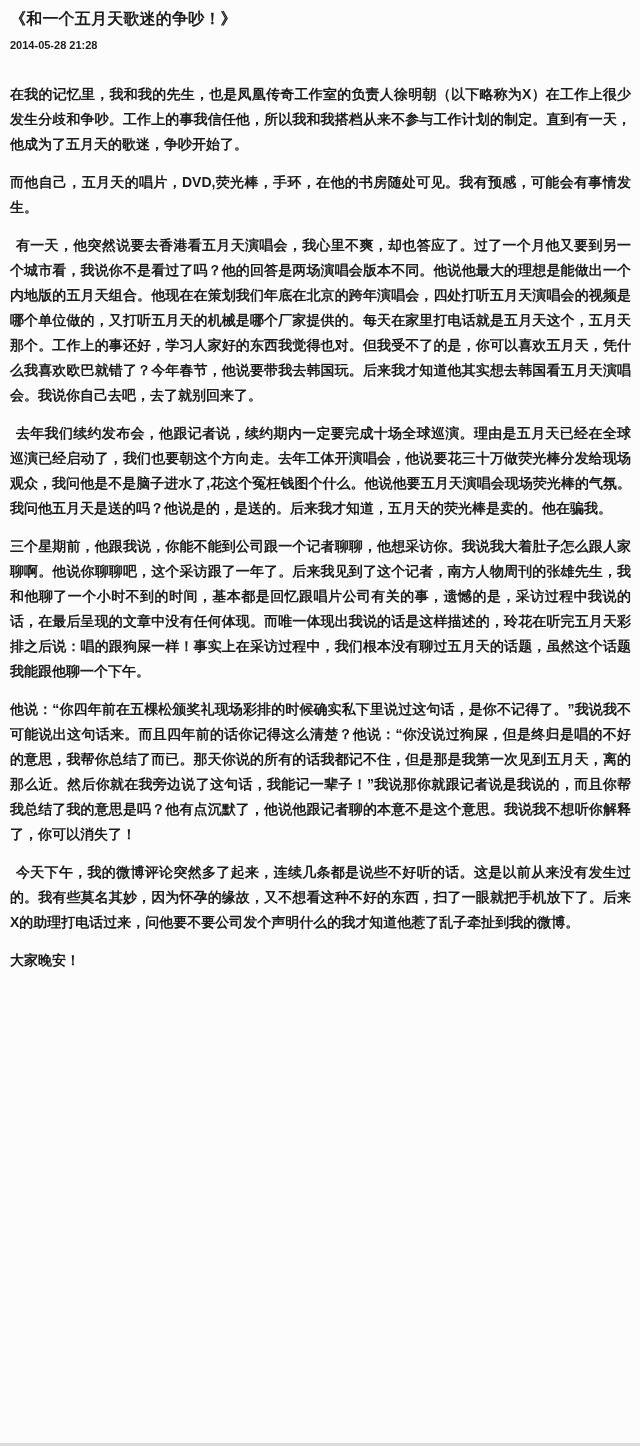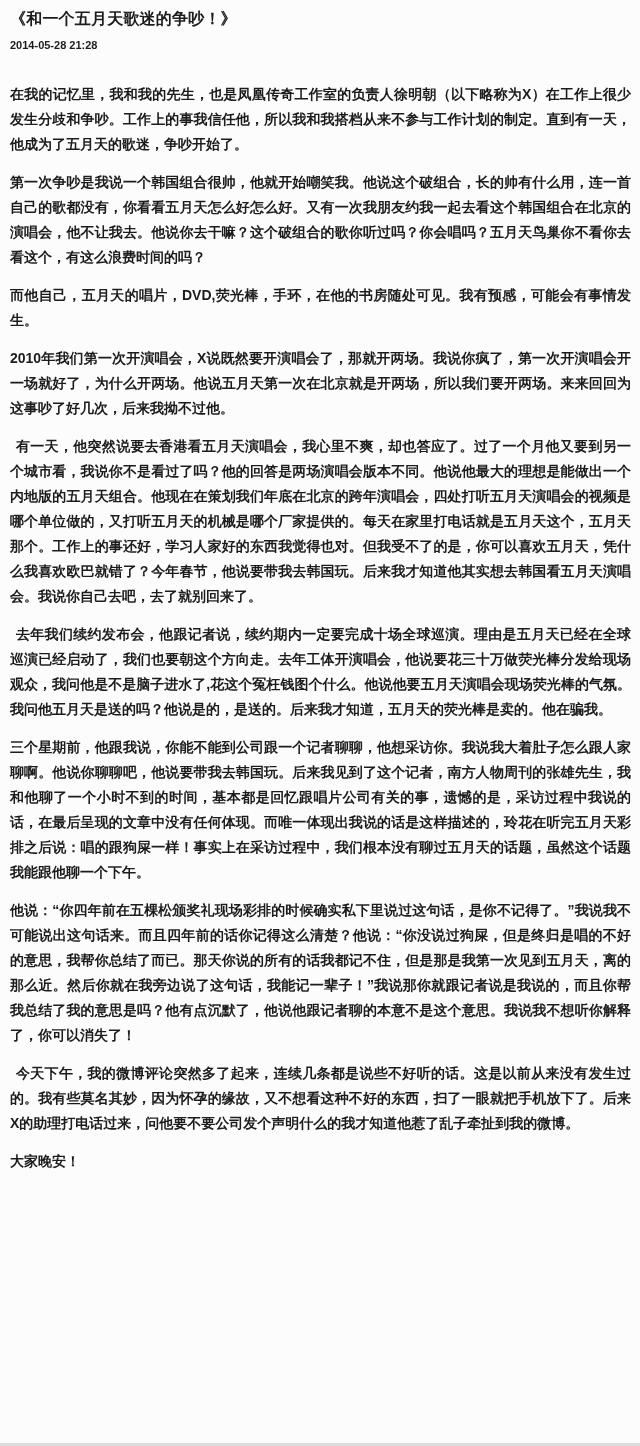--- a/index.html
+++ b/index.html
@@ -55,24 +55,22 @@
   }
 </style>
 </head>
 <body>
 
 <div class="page">
   <div class="title">《和一个五月天歌迷的争吵！》</div>
   <div class="date">2014-05-28 21:28</div>
 
   <p class="para">在我的记忆里，我和我的先生，也是凤凰传奇工作室的负责人徐明朝（以下略称为X）在工作上很少发生分歧和争吵。工作上的事我信任他，所以我和我搭档从来不参与工作计划的制定。直到有一天，他成为了五月天的歌迷，争吵开始了。</p>
-  <p class="para">第一次争吵是我说一个韩国组合很帅，他就开始嘲笑我。他说这个破组合，长的帅有什么用，连一首自己的歌都没有，你看看五月天怎么好怎么好。又有一次我朋友约我一起去看这个韩国组合在北京的演唱会，他不让我去。他说你去干嘛？这个破组合的歌你听过吗？你会唱吗？五月天鸟巢你不看你去看这个，有这么浪费时间的吗？</p>
   <p class="para">而他自己，五月天的唱片，DVD,荧光棒，手环，在他的书房随处可见。我有预感，可能会有事情发生。</p>
-  <p class="para">2010年我们第一次开演唱会，X说既然要开演唱会了，那就开两场。我说你疯了，第一次开演唱会开一场就好了，为什么开两场。他说五月天第一次在北京就是开两场，所以我们要开两场。来来回回为这事吵了好几次，后来我拗不过他。</p>
   <p class="para ind">有一天，他突然说要去香港看五月天演唱会，我心里不爽，却也答应了。过了一个月他又要到另一个城市看，我说你不是看过了吗？他的回答是两场演唱会版本不同。他说他最大的理想是能做出一个内地版的五月天组合。他现在在策划我们年底在北京的跨年演唱会，四处打听五月天演唱会的视频是哪个单位做的，又打听五月天的机械是哪个厂家提供的。每天在家里打电话就是五月天这个，五月天那个。工作上的事还好，学习人家好的东西我觉得也对。但我受不了的是，你可以喜欢五月天，凭什么我喜欢欧巴就错了？今年春节，他说要带我去韩国玩。后来我才知道他其实想去韩国看五月天演唱会。我说你自己去吧，去了就别回来了。</p>
   <p class="para ind">去年我们续约发布会，他跟记者说，续约期内一定要完成十场全球巡演。理由是五月天已经在全球巡演已经启动了，我们也要朝这个方向走。去年工体开演唱会，他说要花三十万做荧光棒分发给现场观众，我问他是不是脑子进水了,花这个冤枉钱图个什么。他说他要五月天演唱会现场荧光棒的气氛。我问他五月天是送的吗？他说是的，是送的。后来我才知道，五月天的荧光棒是卖的。他在骗我。</p>
-  <p class="para">三个星期前，他跟我说，你能不能到公司跟一个记者聊聊，他想采访你。我说我大着肚子怎么跟人家聊啊。他说你聊聊吧，他说要带我去韩国玩。后来我见到了这个记者，南方人物周刊的张雄先生，我和他聊了一个小时不到的时间，基本都是回忆跟唱片公司有关的事，遗憾的是，采访过程中我说的话，在最后呈现的文章中没有任何体现。而唯一体现出我说的话是这样描述的，玲花在听完五月天彩排之后说：唱的跟狗屎一样！事实上在采访过程中，我们根本没有聊过五月天的话题，虽然这个话题我能跟他聊一个下午。</p>
+  <p class="para">三个星期前，他跟我说，你能不能到公司跟一个记者聊聊，他想采访你。我说我大着肚子怎么跟人家聊啊。他说你聊聊吧，这个采访跟了一年了。后来我见到了这个记者，南方人物周刊的张雄先生，我和他聊了一个小时不到的时间，基本都是回忆跟唱片公司有关的事，遗憾的是，采访过程中我说的话，在最后呈现的文章中没有任何体现。而唯一体现出我说的话是这样描述的，玲花在听完五月天彩排之后说：唱的跟狗屎一样！事实上在采访过程中，我们根本没有聊过五月天的话题，虽然这个话题我能跟他聊一个下午。</p>
   <p class="para">他说：“你四年前在五棵松颁奖礼现场彩排的时候确实私下里说过这句话，是你不记得了。”我说我不可能说出这句话来。而且四年前的话你记得这么清楚？他说：“你没说过狗屎，但是终归是唱的不好的意思，我帮你总结了而已。那天你说的所有的话我都记不住，但是那是我第一次见到五月天，离的那么近。然后你就在我旁边说了这句话，我能记一辈子！”我说那你就跟记者说是我说的，而且你帮我总结了我的意思是吗？他有点沉默了，他说他跟记者聊的本意不是这个意思。我说我不想听你解释了，你可以消失了！</p>
   <p class="para ind">今天下午，我的微博评论突然多了起来，连续几条都是说些不好听的话。这是以前从来没有发生过的。我有些莫名其妙，因为怀孕的缘故，又不想看这种不好的东西，扫了一眼就把手机放下了。后来X的助理打电话过来，问他要不要公司发个声明什么的我才知道他惹了乱子牵扯到我的微博。</p>
   <p class="para">大家晚安！</p>
 
   <div class="bottom-strip"></div>
 </div>
 
 </body></html>

